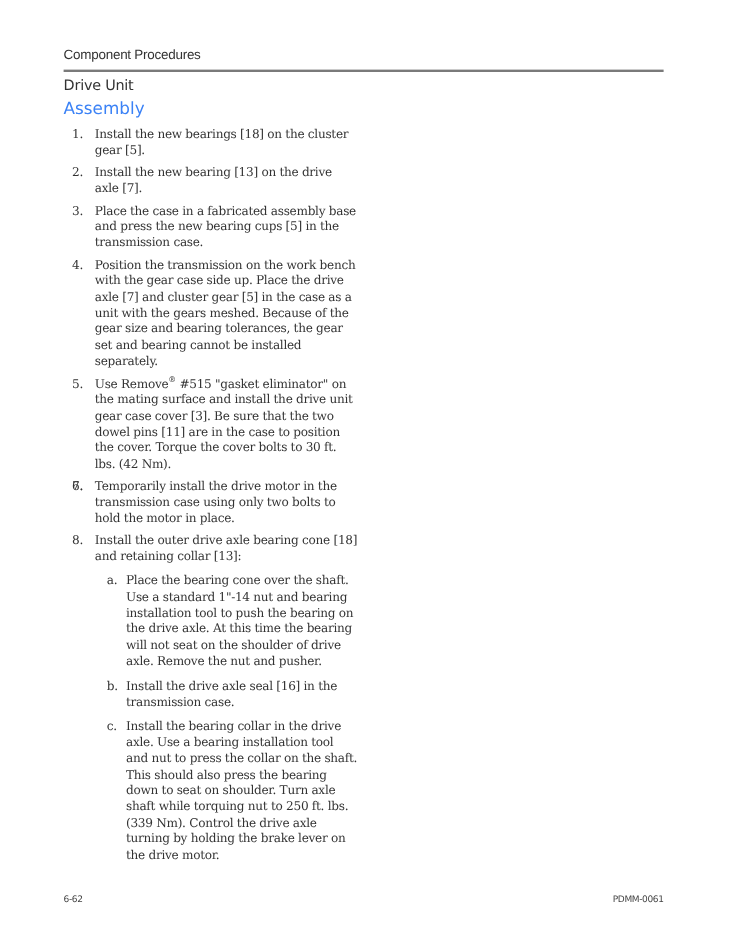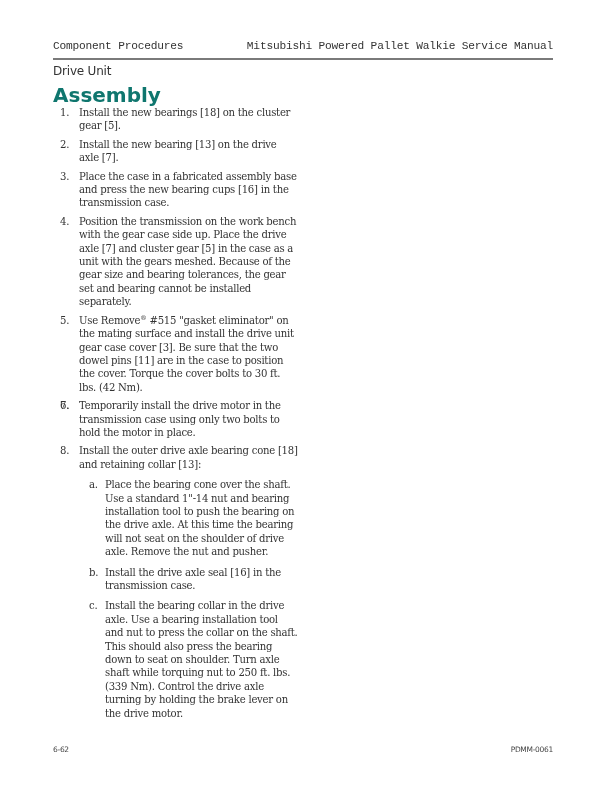--- a/index.html
+++ b/index.html
@@ -1,48 +1,47 @@
 <!DOCTYPE html>
 <html><head>
 <meta charset="utf-8">
 <style>
   html, body { margin: 0; padding: 0; background: #ffffff; }
   body { width: 614px; height: 791px; position: relative; overflow: hidden; color: #2b2b2b; }
   .page { position: absolute; left: 0; top: 0; width: 614px; height: 791px; }
-  .hdr { position: absolute; top: 40px; left: 53px; right: 61px; display: flex; justify-content: space-between; font-family: Liberation Mono, monospace; font-size: 11.2px; color: #333; letter-spacing: -0.2px; }
+  .hdr { position: absolute; top: 40px; left: 53px; right: 61px; display: flex; justify-content: space-between; font-family: Liberation Sans, sans-serif; font-size: 11.2px; color: #333; letter-spacing: -0.2px; }
   .rule { position: absolute; top: 58px; left: 53px; right: 61px; height: 2px; background: #7a7a7a; }
   .section { position: absolute; top: 64px; left: 53px; font-family: "DejaVu Sans", sans-serif; font-size: 12px; color: #333; letter-spacing: -0.2px; }
-  .title { position: absolute; top: 83px; left: 53px; font-family: "DejaVu Sans", sans-serif; font-weight: bold; font-size: 20px; color: #0f766e; }
+  .title { position: absolute; top: 83px; left: 53px; font-family: "DejaVu Sans", sans-serif; font-weight: normal; font-size: 14px; color: #3b82f6; }
   .body { position: absolute; top: 106px; left: 58px; width: 240px; font-family: "DejaVu Serif", serif; font-size: 10.1px; line-height: 13.4px; color: #333; letter-spacing: -0.25px; }
   ol.steps { margin: 0; padding: 0; list-style: none; }
   ol.steps > li { position: relative; padding-left: 21px; margin-bottom: 5px; }
   .num { position: absolute; left: 2px; top: 0; }
   ol.sub { margin: 7px 0 0 0; padding: 0; list-style: none; }
   ol.sub > li { position: relative; padding-left: 18px; margin-left: 8px; margin-bottom: 7px; }
   ol.sub .num { left: 2px; }
   sup { font-size: 6.5px; line-height: 0; }
   .ftr { position: absolute; top: 745px; left: 53px; right: 61px; display: flex; justify-content: space-between; font-family: "DejaVu Sans", sans-serif; font-size: 7.5px; color: #444; letter-spacing: -0.3px; }
 </style>
 </head>
 <body>
 
 <div class="page">
   <div class="hdr">
     <span>Component Procedures</span>
-    <span>Mitsubishi Powered Pallet Walkie Service Manual</span>
   </div>
   <div class="rule"></div>
   <div class="section">Drive Unit</div>
   <div class="title">Assembly</div>
 
   <div class="body">
     <ol class="steps">
       <li><span class="num">1.</span><span>Install the new bearings [18] on the cluster gear [5].</span></li>
       <li><span class="num">2.</span><span>Install the new bearing [13] on the drive axle [7].</span></li>
-      <li><span class="num">3.</span><span>Place the case in a fabricated assembly base and press the new bearing cups [16] in the transmission case.</span></li>
+      <li><span class="num">3.</span><span>Place the case in a fabricated assembly base and press the new bearing cups [5] in the transmission case.</span></li>
       <li><span class="num">4.</span><span>Position the transmission on the work bench with the gear case side up. Place the drive axle [7] and cluster gear [5] in the case as a unit with the gears meshed. Because of the gear size and bearing tolerances, the gear set and bearing cannot be installed separately.</span></li>
       <li><span class="num">5.</span><span>Use Remove</span><sup>®</sup><span> #515 "gasket eliminator" on the mating surface and install the drive unit gear case cover [3]. Be sure that the two dowel pins [11] are in the case to position the cover. Torque the cover bolts to 30 ft. lbs. (42 Nm).</span></li>
       <li><span class="num">6.</span></li>
       <li><span class="num">7.</span><span>Temporarily install the drive motor in the transmission case using only two bolts to hold the motor in place.</span></li>
       <li><span class="num">8.</span><span>Install the outer drive axle bearing cone [18] and retaining collar [13]:</span>
         <ol class="sub">
           <li><span class="num">a.</span><span>Place the bearing cone over the shaft. Use a standard 1"-14 nut and bearing installation tool to push the bearing on the drive axle. At this time the bearing will not seat on the shoulder of drive axle. Remove the nut and pusher.</span></li>
           <li><span class="num">b.</span><span>Install the drive axle seal [16] in the transmission case.</span></li>
           <li><span class="num">c.</span><span>Install the bearing collar in the drive axle. Use a bearing installation tool and nut to press the collar on the shaft. This should also press the bearing down to seat on shoulder. Turn axle shaft while torquing nut to 250 ft. lbs. (339 Nm). Control the drive axle turning by holding the brake lever on the drive motor.</span></li>
         </ol>

